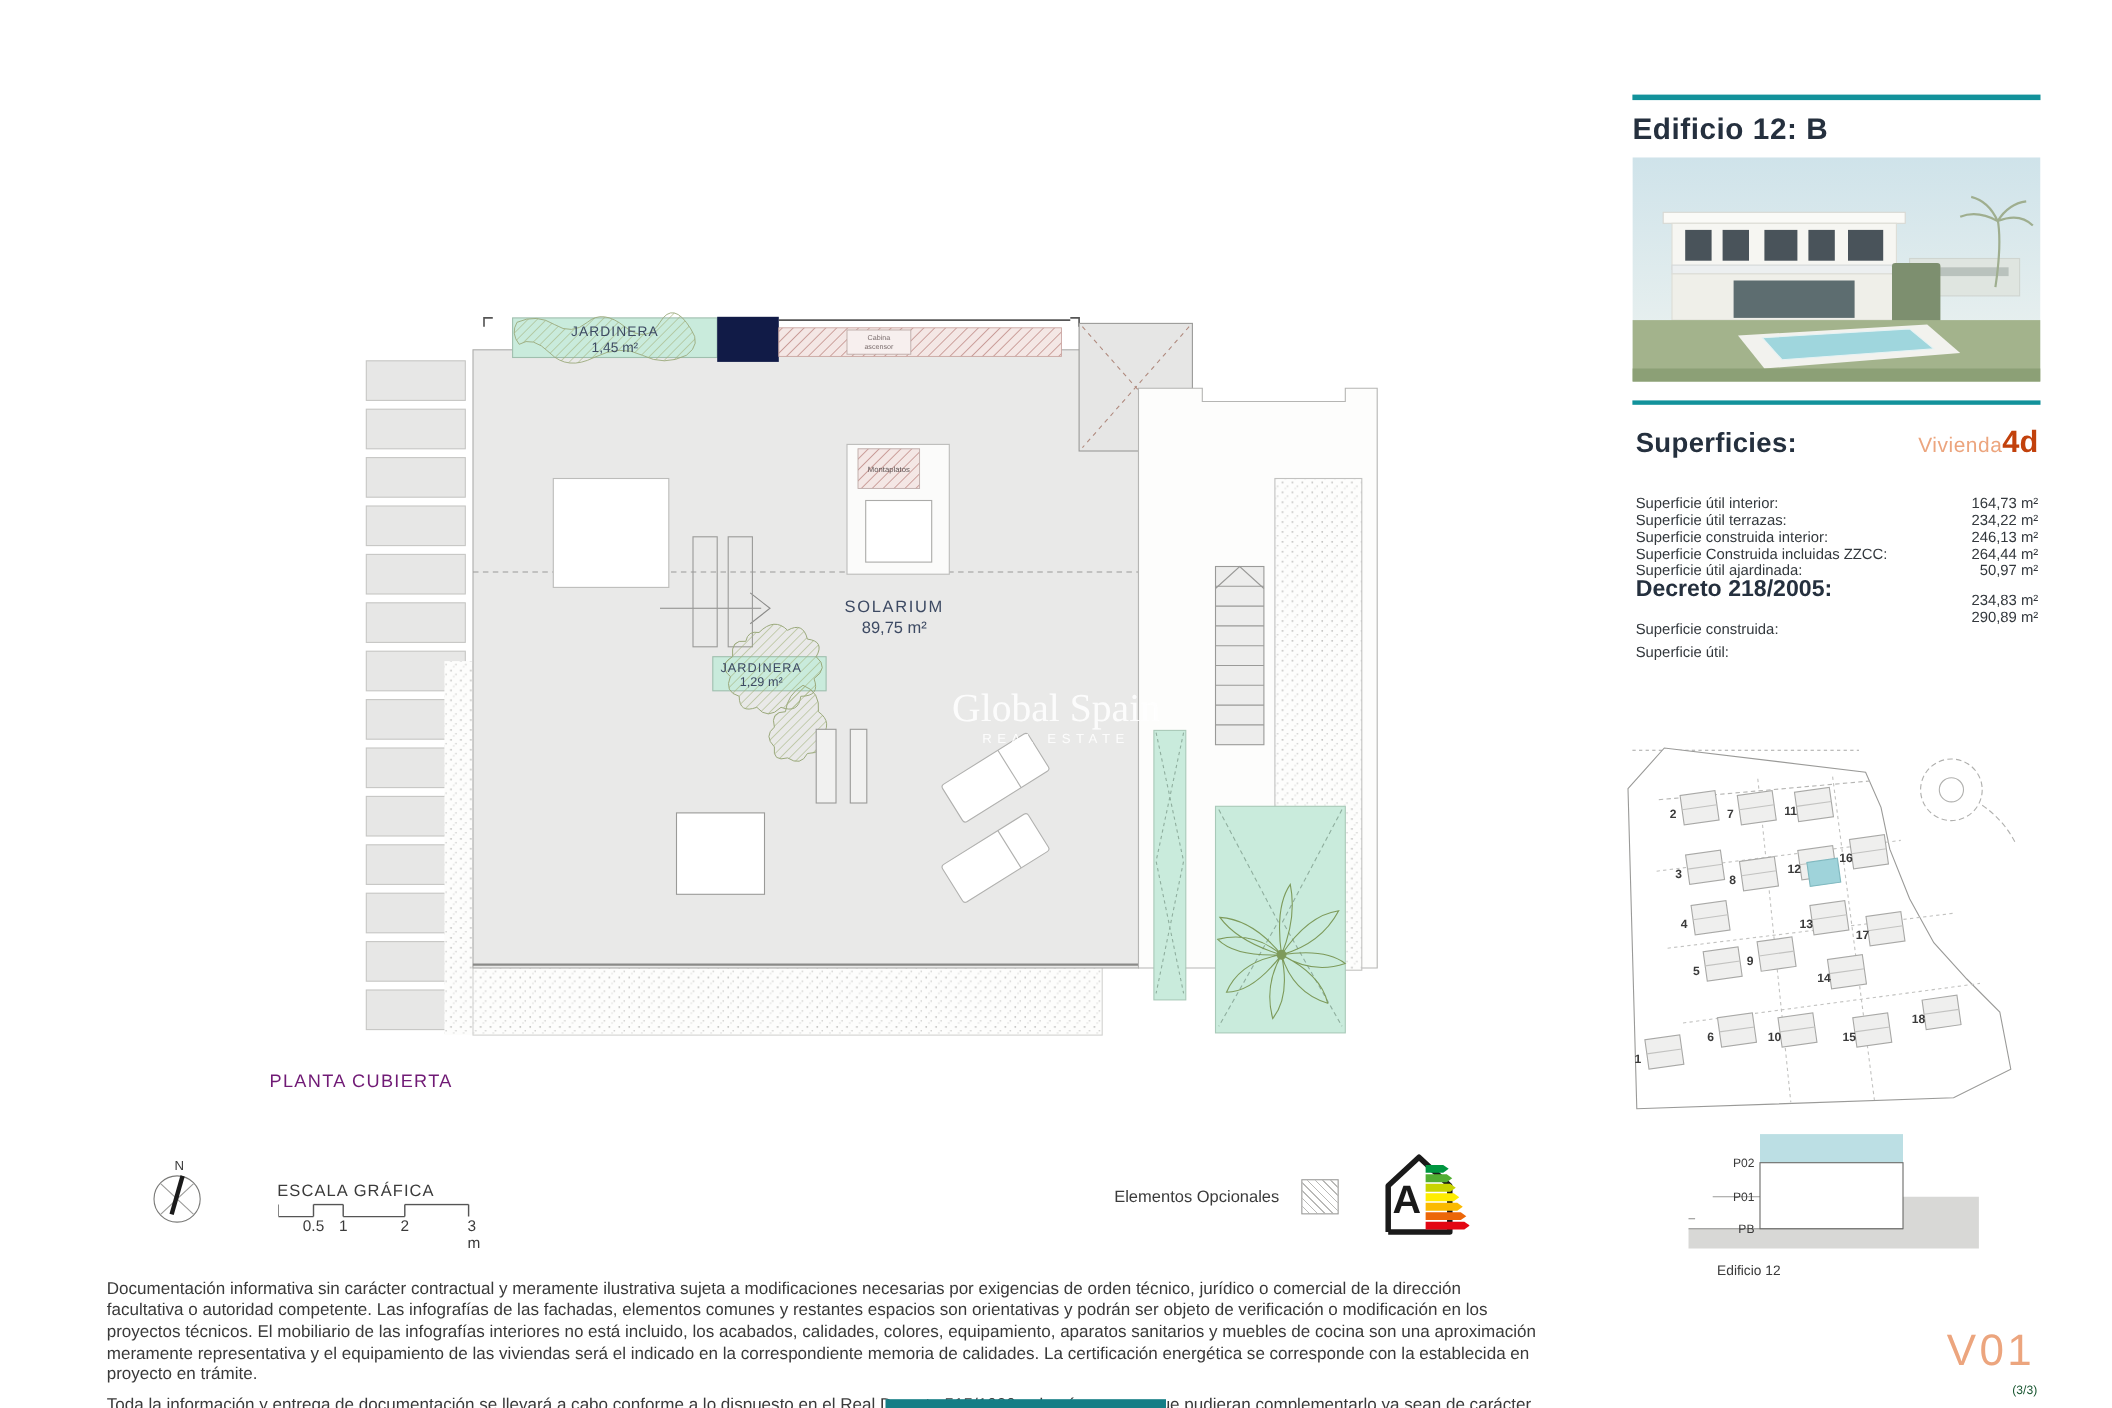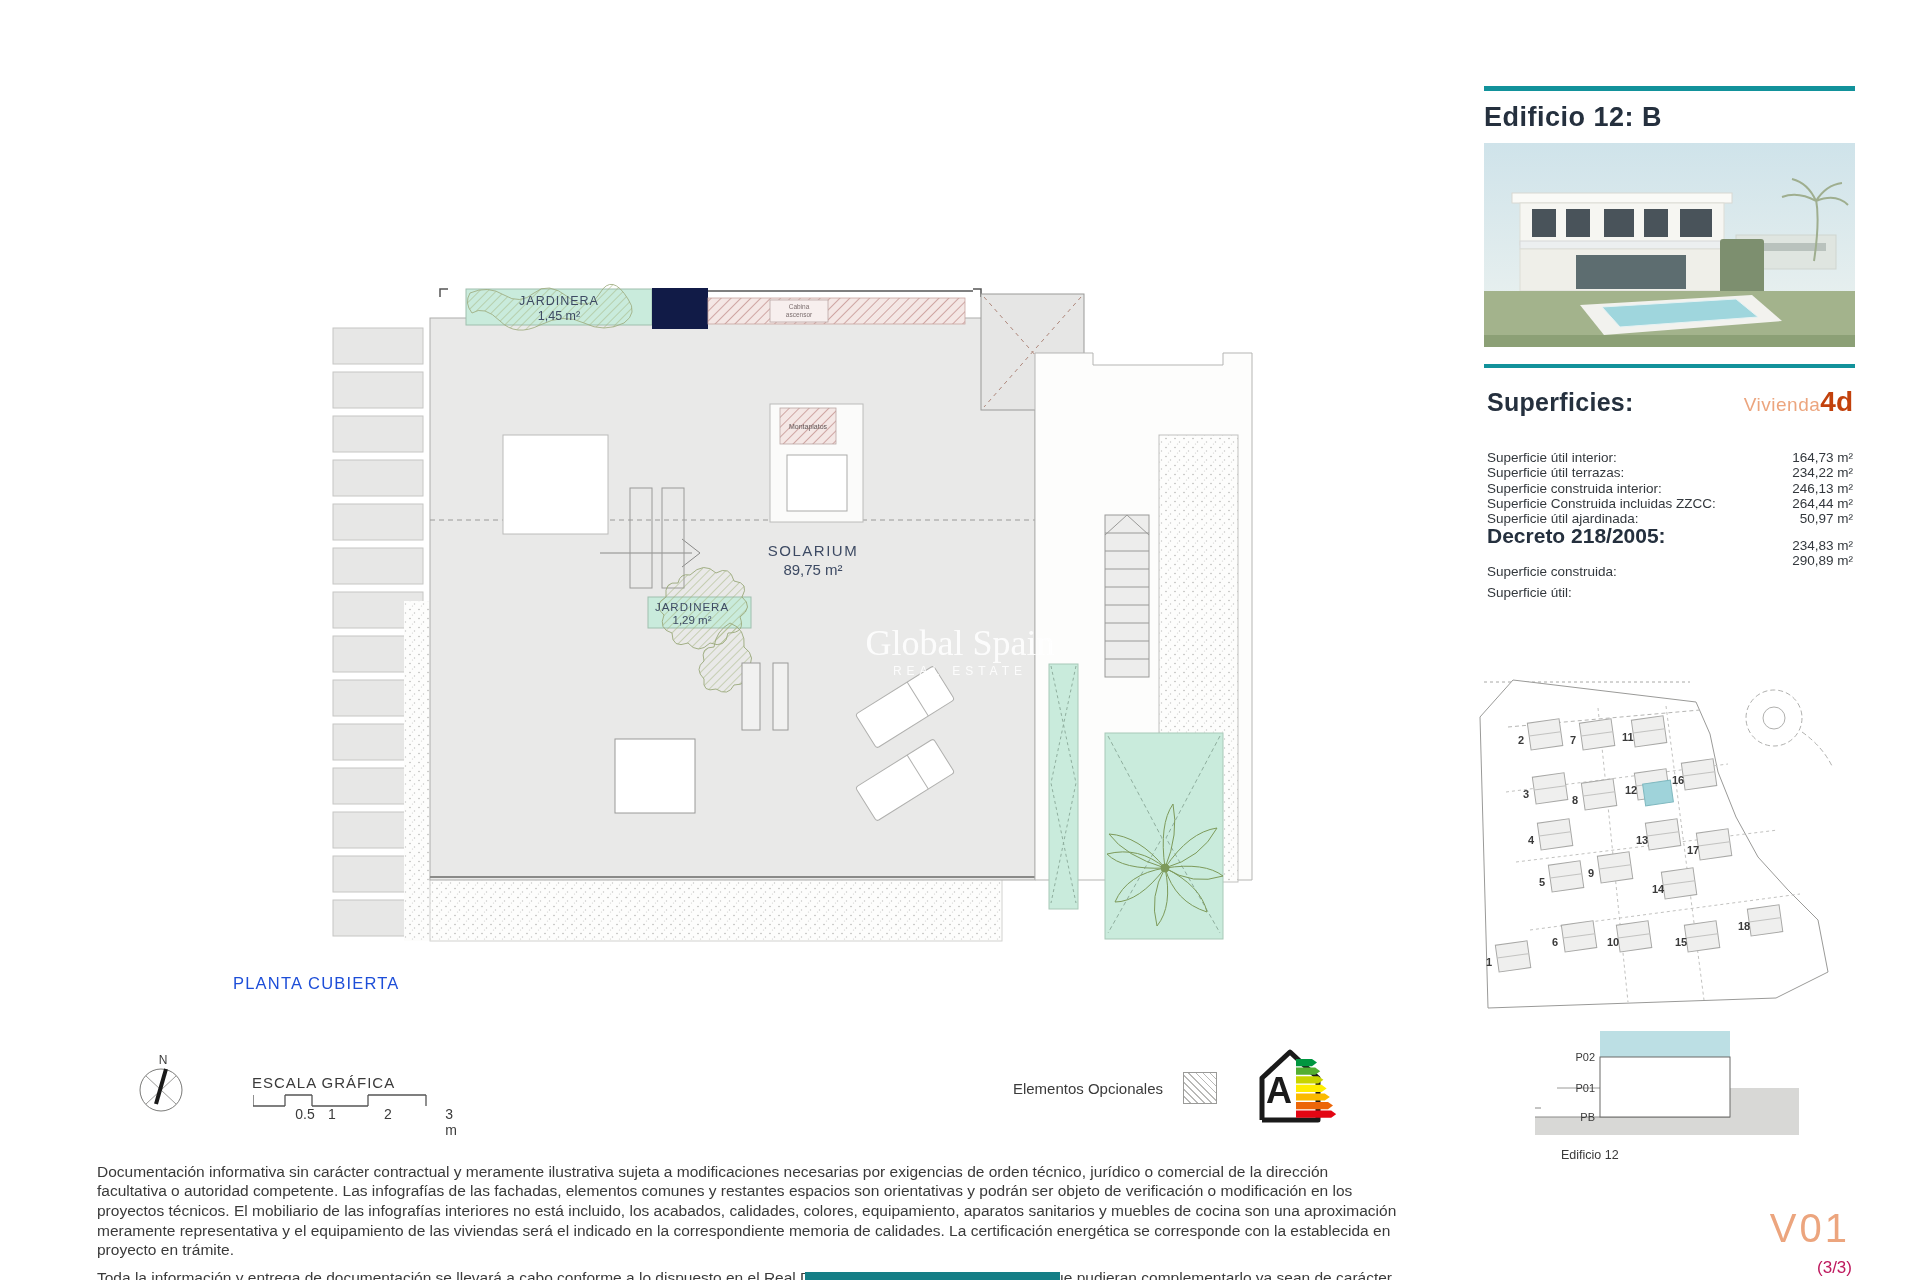--- a/index.html
+++ b/index.html
@@ -15,30 +15,30 @@
   .viv{color:#ECA57E;font-size:19px;letter-spacing:.5px;}
   .viv-code{color:#c2410c;font-size:28px;font-weight:600;}
   #sup-rows{left:1487px;top:426px;width:366px;font-size:13.5px;line-height:15.3px;margin-top:24px;}
   .srow{display:flex;justify-content:space-between;}
   #dec-title{left:1487px;top:524px;font-size:21px;font-weight:700;color:#25303E;}
   .dec-lbl{left:1487px;font-size:13.5px;}
   .dec-val{font-size:13.5px;width:366px;left:1487px;text-align:right;}
   #site-map{left:1478px;top:672px;}
   #section{left:1527px;top:1028px;}
   #v01{left:1600px;top:1206px;width:250px;text-align:right;font-size:40px;color:#ECA57E;letter-spacing:3px;}
-  #pageno{left:1700px;top:1258px;width:152px;text-align:right;font-size:17px;color:#be185d;}
+  #pageno{left:1700px;top:1258px;width:152px;text-align:right;font-size:11px;color:#14532d;}
   
   #plan{left:300px;top:283px;}
-  #plan-caption{left:233px;top:974px;font-size:16.5px;letter-spacing:1.2px;color:#1d4ed8;}
+  #plan-caption{left:245px;top:974px;font-size:16.5px;letter-spacing:1.2px;color:#701a75;}
   
   #compass{left:130px;top:1052px;}
   #escala-title{left:252px;top:1074px;font-size:15px;letter-spacing:1px;color:#3b3b3b;}
   #scalebar{left:253px;top:1094px;}
   #scale-ticks{left:253px;top:1106px;width:190px;height:18px;font-size:14px;color:#3b3b3b;}
-  #scale-ticks span{position:absolute;transform:translateX(-50%);margin-left:20px;}
+  #scale-ticks span{position:absolute;transform:translateX(-50%);}
   #elem-op{left:983px;top:1080px;width:180px;text-align:right;font-size:15px;color:#3b3b3b;}
   #swatch{left:1183px;top:1072px;width:32px;height:30px;border:1px solid #9a9a98;
           background:repeating-linear-gradient(45deg,#ffffff 0 4px,#b9b9b7 4px 5px);}
   #energy{left:1252px;top:1046px;}
   .disc{left:97px;width:1300px;font-size:15.5px;line-height:1.27;color:#3A3A3A;}
   #disc1{top:1146px;}
   #disc2{top:1252px;}
   #teal-sliver{left:805px;top:1272px;width:255px;height:8px;background:#147E86;}
 </style>
 </head>

